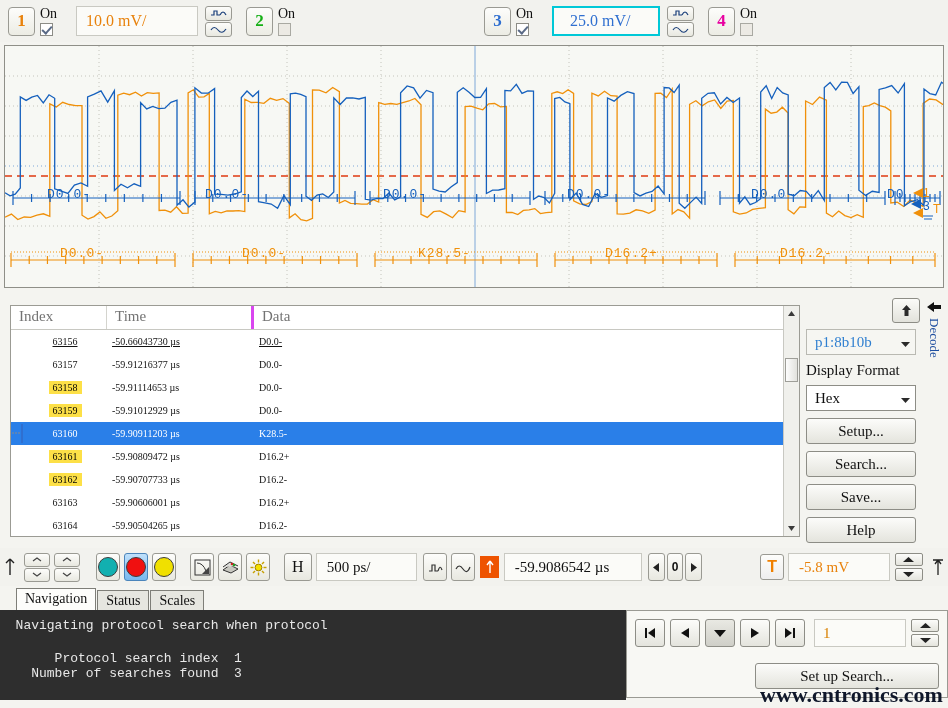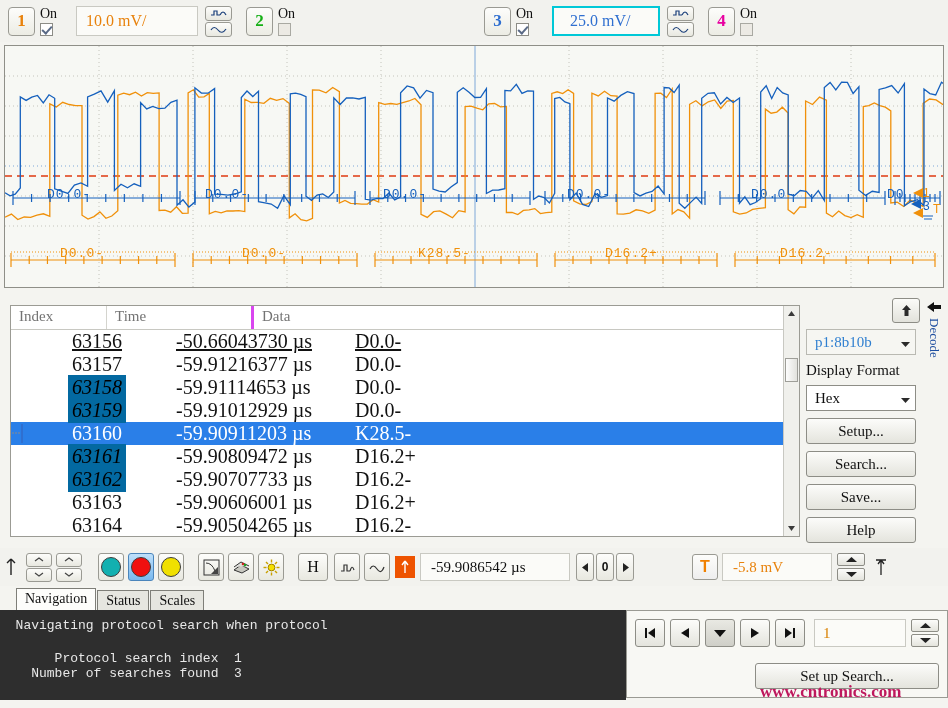--- a/index.html
+++ b/index.html
@@ -81,28 +81,28 @@
     border:1px solid #9b9b94; background:#fff;
   }
   #thead { display:flex; height:24px; border-bottom:1px solid #c8c8c2; }
   .th {
     font-family:"Liberation Serif", serif; font-size:15px;
     padding-left:8px; padding-top:2px; color:#737373;
   }
   .th.i { width:95px; }
   .th.t { width:145px; border-left:1px solid #d4d4ce; }
   .th.d { flex:1; border-left:3px solid #d946ef; }
-  .trow { display:flex; height:23px; align-items:center; font-size:20px;
-          font-family:"Liberation Serif", serif;gap:32px; }
+  .trow { display:flex; height:23px; align-items:center; font-size:10px;
+          font-family:"Liberation Serif", serif; }
   .c-mark { width:14px; height:23px; position:relative; }
   .c-idx { width:80px; text-align:center; }
   .c-idx span { display:inline-block; padding:1px 4px; }
   .c-time { width:147px; padding-left:7px; }
   .c-data { flex:1; padding-left:7px; }
-  .trow.shaded .c-idx span { background:#0369a1; color:#000;font-style:italic; }
+  .trow.shaded .c-idx span { background:#fde047; color:#000; }
   .trow.selected { background:#2a7fe8; color:#fff; }
   .trow.selected .c-idx span { background:transparent; color:#fff; }
   .trow.underl .c-time, .trow.underl .c-data { text-decoration:underline; }
   .trow.underl .c-idx span { text-decoration:underline; }
   #tscroll {
     position:absolute; right:0; top:0; width:16px; height:230px;
     background:#f0f0ec; border-left:1px solid #c8c8c2;
   }
   .sb-arrow { width:15px; height:15px; display:flex; align-items:center; justify-content:center; }
   #sb-thumb { position:absolute; left:1px; top:52px; width:13px; height:24px;
@@ -207,21 +207,21 @@
     display:flex; align-items:center; justify-content:center; font-size:8px; }
   #setup-search {
     position:absolute; right:8px; bottom:8px; width:184px; height:26px;
     border:1px solid #8d8d86; border-radius:3px;
     background:linear-gradient(#fcfcfa,#e4e4dd);
     display:flex; align-items:center; justify-content:center;
     font-size:15px; font-family:"Liberation Serif", serif;
   }
   #watermark {
     position:absolute; left:760px; top:682px;
-    color:#be185d; font-size:17px; font-weight:bold;
+    color:#0f172a; font-size:22px; font-weight:bold;
     font-family:"Liberation Serif", serif;
   }
 </style>
 </head>
 <body>
 
 <div id="topbar">
 
   <div class="chan-group">
     <div class="chan-btn" style="color:#e8820c">1</div>
@@ -655,20 +655,21 @@
           <line x1="12" y1="12" x2="14" y2="14"></line>
           <line x1="14" y1="3" x2="12" y2="5"></line>
           <line x1="5" y1="12" x2="3" y2="14"></line>
         </g>
       </svg>
   </div>
 
   <div class="tb-btn wide" style="margin-left:14px">
     <span style="font-family:'Liberation Serif',serif;font-size:16px">H</span>
   </div>
+  <div class="tfield" style="width:110px;margin-left:4px">500 ps/</div>
 
   <div class="tb-btn" style="margin-left:6px">
     <svg width="16" height="13">
         <path d="M2 10 L5 10 L5 4 L8 4 L8 10 L11 10" stroke="#333" fill="none" stroke-width="1.2"></path>
         <path d="M11 10 Q13 3 15 9" stroke="#333" fill="none" stroke-width="1.2"></path>
       </svg>
   </div>
   <div class="tb-btn">
     <svg width="16" height="13">
         <path d="M1 8 Q4 2 8 8 T15 6" stroke="#333" fill="none" stroke-width="1.2"></path>

